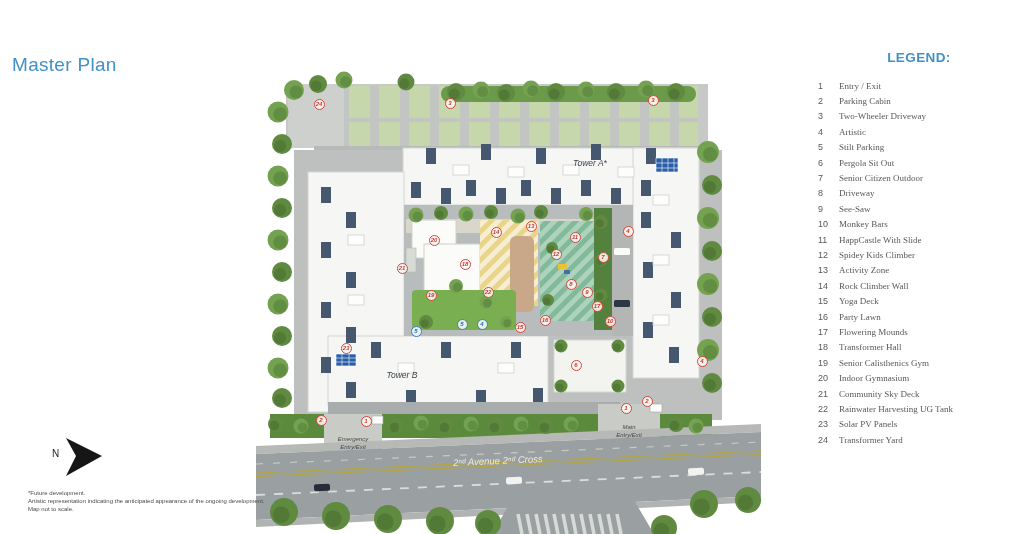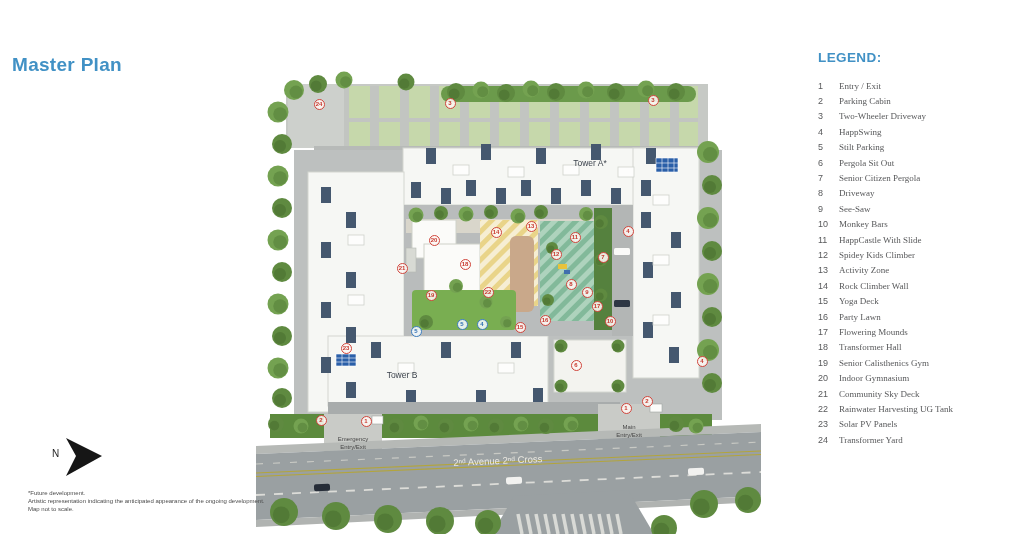--- a/index.html
+++ b/index.html
@@ -1,31 +1,31 @@
 <!DOCTYPE html>
 <html><head>
 <meta charset="utf-8">
 <style>
   * { margin:0; padding:0; box-sizing:border-box; }
   body { background:#ffffff; font-family:"Liberation Sans", sans-serif; }
   .canvas { position:relative; width:1024px; height:534px; background:#ffffff; overflow:hidden; }
 
-  .master-title { position:absolute; left:12px; top:54px; font-size:19px; font-weight:700;
+  .master-title { position:absolute; left:12px; top:54px; font-size:19px; font-weight:400;
                   color:#4191c5; letter-spacing:.3px;text-align:center; }
 
   
   .legend { position:absolute; left:818px; top:50px; width:202px; }
-  .legend-heading { color:#4191c5; font-weight:bold; font-size:13.5px; letter-spacing:.4px; }
+  .legend-heading { color:#4191c5; font-weight:bold; font-size:13.5px; letter-spacing:.4px;text-align:center; }
   .legend-list { margin-top:13px; }
   .legend-row { display:flex; align-items:center; height:15.4px; font-size:9px; color:#58595b; }
   .legend-num { width:21px; flex:0 0 21px; }
   .legend-label { white-space:nowrap;font-family:Liberation Serif, serif; }
 
   
-  .plan-wrap { position:absolute; left:256px; top:0; width:505px; height:534px; }
+  .plan-wrap { position:absolute; left:256px; top:0; width:505px; height:534px;font-style:italic; }
   .plan-wrap svg { position:absolute; left:0; top:0; }
   .marker { position:absolute; width:11px; height:11px; margin:-5.5px 0 0 -5.5px; border-radius:50%;
             display:flex; align-items:center; justify-content:center;
             font-size:6px; font-weight:bold; line-height:1; }
   .marker.red  { border:1.2px solid #d0453c; color:#c8382e; background:rgba(253,248,245,.88); }
   .marker.blue { border:1.2px solid #3c7dbf; color:#2f6fb4; background:rgba(245,250,253,.88); }
 
   
   .compass { position:absolute; left:38px; top:428px; width:80px; height:56px; }
   .compass-n { position:absolute; left:14px; top:20px; font-size:10px; color:#1e1e1e; }
@@ -339,36 +339,36 @@
           <span class="legend-label">Parking Cabin</span>
         </div>
 
         <div class="legend-row">
           <span class="legend-num">3</span>
           <span class="legend-label">Two-Wheeler Driveway</span>
         </div>
 
         <div class="legend-row">
           <span class="legend-num">4</span>
-          <span class="legend-label">HappSwing</span>
+          <span class="legend-label">Artistic</span>
         </div>
 
         <div class="legend-row">
           <span class="legend-num">5</span>
           <span class="legend-label">Stilt Parking</span>
         </div>
 
         <div class="legend-row">
           <span class="legend-num">6</span>
           <span class="legend-label">Pergola Sit Out</span>
         </div>
 
         <div class="legend-row">
           <span class="legend-num">7</span>
-          <span class="legend-label">Senior Citizen Pergola</span>
+          <span class="legend-label">Senior Citizen Outdoor</span>
         </div>
 
         <div class="legend-row">
           <span class="legend-num">8</span>
           <span class="legend-label">Driveway</span>
         </div>
 
         <div class="legend-row">
           <span class="legend-num">9</span>
           <span class="legend-label">See-Saw</span>

